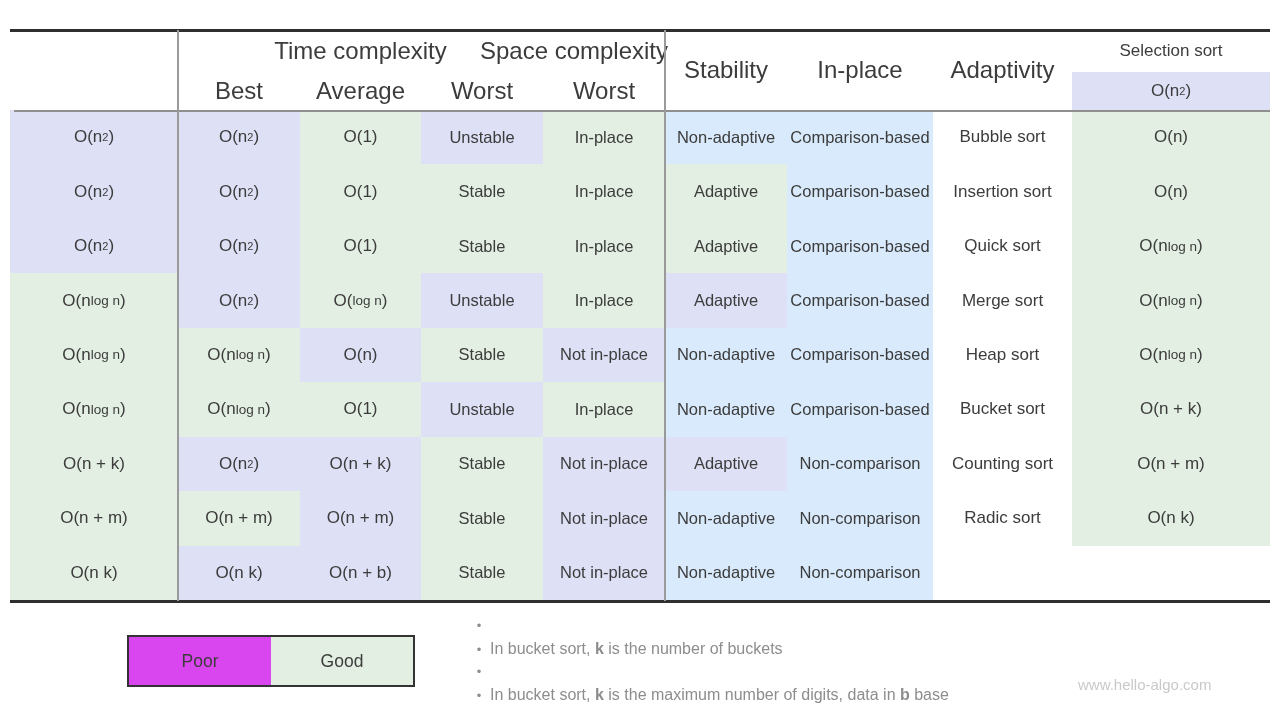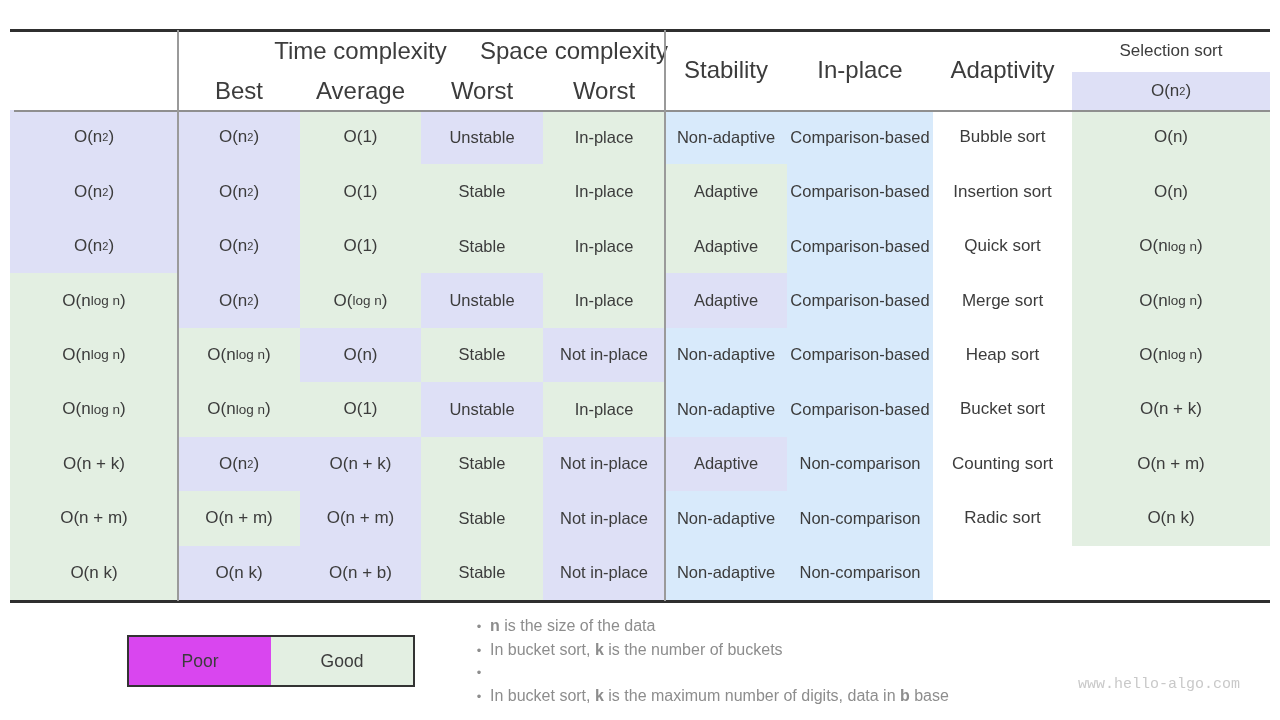--- a/index.html
+++ b/index.html
@@ -64,21 +64,21 @@
 
   
   .notes { position: absolute; left: 468px; top: 615px; color: #8d8d8d; }
   .note { display: flex; align-items: baseline; line-height: 22.5px; font-size: 16px; }
   .note .bullet { width: 22px; text-align: center; font-size: 13px; flex: 0 0 22px; }
   .note b { font-weight: bold; color: #8d8d8d; }
 
   
   .watermark {
     position: absolute; left: 1078px; top: 676px;
-    font-family: Liberation Mono, monospace;
+    font-family: Liberation Sans, sans-serif;
     font-size: 15px; color: #c9c9c9; letter-spacing: 0px;
   }
 </style>
 </head>
 <body>
 
 <div class="table-wrap">
   <div class="grid">
 
     <div class="hcell" style="grid-column:1;grid-row:1/3"></div>
@@ -113,21 +113,20 @@
 </div>
 
 <div class="legend">
     <div class="legend-seg" style="background: #d946ef;">Poor</div>
     <div class="legend-seg" style="background: rgb(227, 239, 226);">Good</div>
   </div>
 
 <div class="notes">
     <div class="note">
       <span class="bullet">•</span>
-      <span><b>n</b><span> is the size of the data</span></span>
     </div>
     <div class="note">
       <span class="bullet">•</span>
       <span><span>In bucket sort, </span><b>k</b><span> is the number of buckets</span></span>
     </div>
     <div class="note">
       <span class="bullet">•</span>
     </div>
     <div class="note">
       <span class="bullet">•</span>

